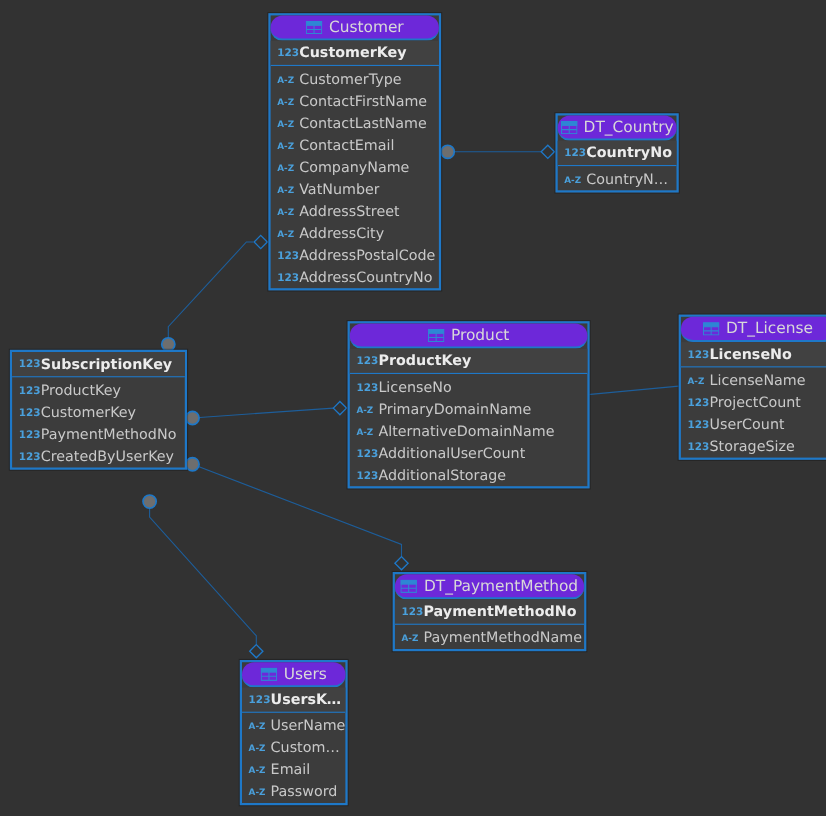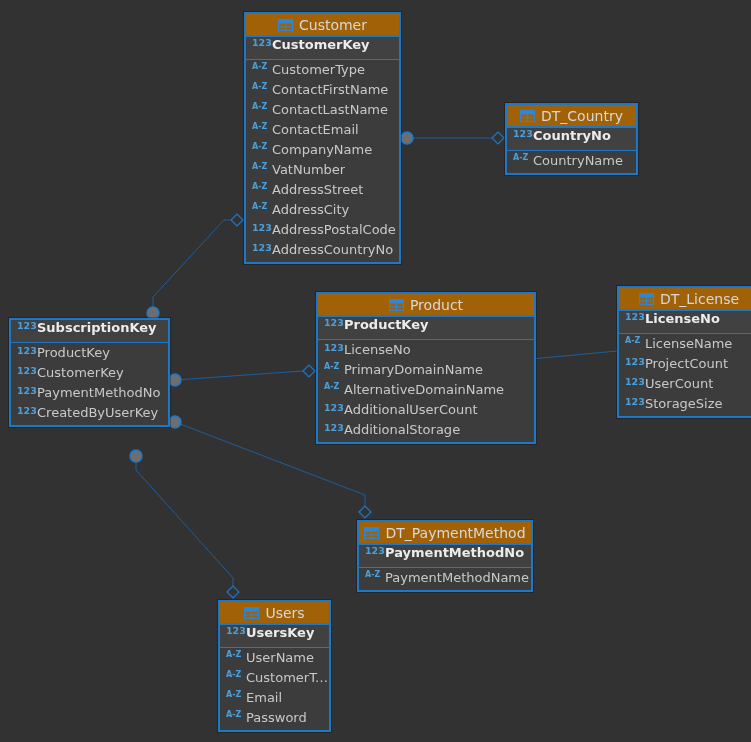--- a/index.html
+++ b/index.html
@@ -22,36 +22,37 @@
   }
   .entity {
     position: absolute;
     background: #3c3c3c;
     border: 2px solid #1e78c8;
     box-sizing: border-box;
     box-shadow: 0 0 0 1px rgba(0,0,0,0.25);
   }
   .entity-header {
     height: 21px;
-    background: #a16207;
+    background: #6d28d9;
     border-bottom: 2px solid #1e78c8;
     display: flex;
     align-items: center;
     justify-content: center;
     gap: 6px;
     color: #d8d8d8;
     font-size: 14px;
     white-space: nowrap;
     overflow: hidden;
+    border-radius: 11px;
   }
   .tbl-icon { display: inline-flex; align-items: center; }
   .row {
     height: 20px;
     display: flex;
-    align-items: flex-start;
+    align-items: center;
     white-space: nowrap;
     overflow: hidden;
     padding-left: 6px;
     color: #c9c9c9;
     font-size: 13px;
   }
   .row.pk {
     height: 22px;
     background: #414141;
     border-bottom: 1px solid #1e78c8;
@@ -157,21 +158,21 @@
         </div>
         <div class="row">
           <span class="type-icon num">123</span>
           <span class="fname">AddressPostalCode</span>
         </div>
         <div class="row">
           <span class="type-icon num">123</span>
           <span class="fname">AddressCountryNo</span>
         </div>
       </div>
-      <div class="entity" style="left: 505px; top: 103px; width: 133px;">
+      <div class="entity" style="left: 505px; top: 103px; width: 112px;">
         <div class="entity-header">
           <span class="tbl-icon">
             <svg width="15" height="12" viewBox="0 0 15 12">
               <rect x="0.5" y="0.5" width="14" height="3.5" fill="#2e86d4" stroke="#2e86d4"></rect>
               <rect x="0.5" y="0.5" width="14" height="11" fill="none" stroke="#2e86d4"></rect>
               <line x1="7.5" y1="4" x2="7.5" y2="11.5" stroke="#2e86d4"></line>
               <line x1="0.5" y1="7.8" x2="14.5" y2="7.8" stroke="#2e86d4"></line>
             </svg>
           </span>
           <span class="tbl-name">DT_Country</span>
@@ -291,21 +292,21 @@
         </div>
         <div class="row pk">
           <span class="type-icon num">123</span>
           <span class="fname">PaymentMethodNo</span>
         </div>
         <div class="row">
           <span class="type-icon txt">A-Z</span>
           <span class="fname">PaymentMethodName</span>
         </div>
       </div>
-      <div class="entity" style="left: 218px; top: 600px; width: 113px;">
+      <div class="entity" style="left: 218px; top: 600px; width: 98px;">
         <div class="entity-header">
           <span class="tbl-icon">
             <svg width="15" height="12" viewBox="0 0 15 12">
               <rect x="0.5" y="0.5" width="14" height="3.5" fill="#2e86d4" stroke="#2e86d4"></rect>
               <rect x="0.5" y="0.5" width="14" height="11" fill="none" stroke="#2e86d4"></rect>
               <line x1="7.5" y1="4" x2="7.5" y2="11.5" stroke="#2e86d4"></line>
               <line x1="0.5" y1="7.8" x2="14.5" y2="7.8" stroke="#2e86d4"></line>
             </svg>
           </span>
           <span class="tbl-name">Users</span>

